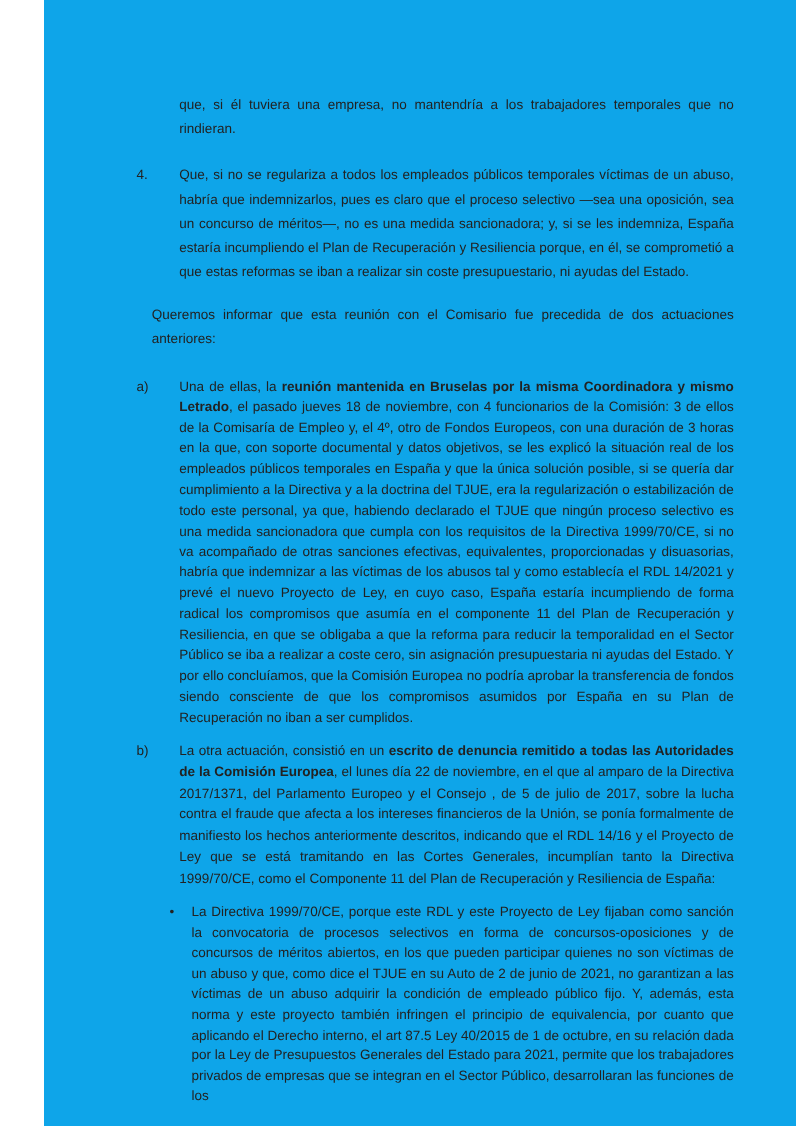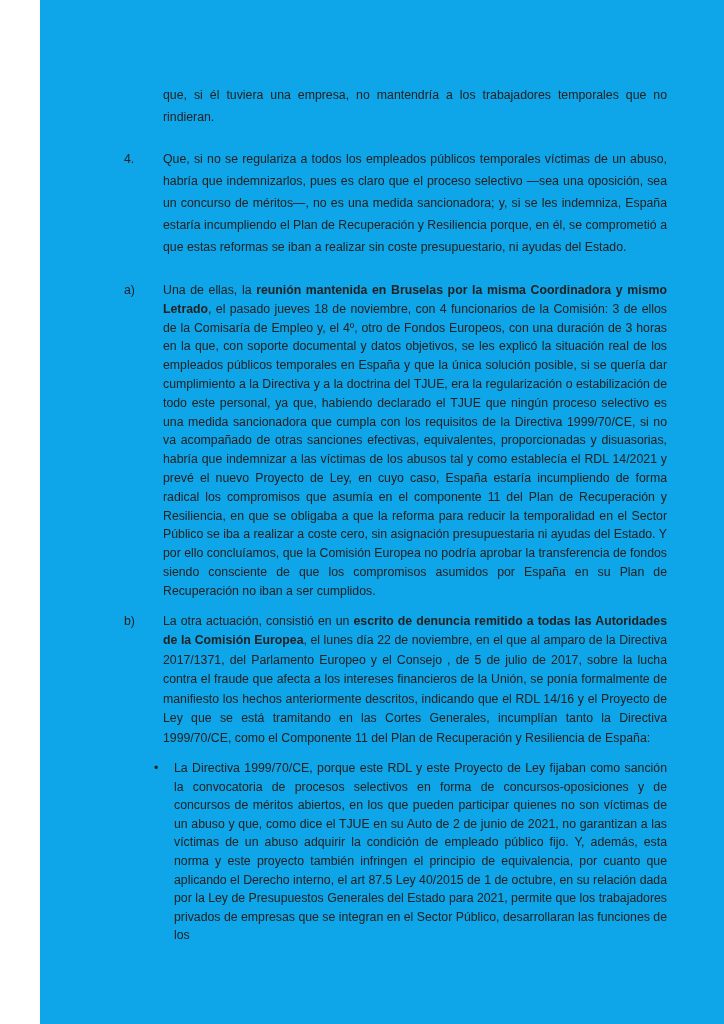--- a/index.html
+++ b/index.html
@@ -42,17 +42,18 @@
   .b { font-weight: 700; }
   .u { text-underline-offset: 2px; }
 </style>
 </head>
 <body>
 
 <div class="page" data-name="document-page" style="background: #0ea5e9; color: rgb(34, 34, 34); margin-left: 40px;">
   <main id="doc" data-name="document-content">
       <p class="para p-cont" data-name="para-continuation"><span data-name="text-run">que, si él tuviera una empresa, no mantendría a los trabajadores temporales que no rindieran.</span></p>
       <p class="para p-num" data-name="item-4"><span class="marker" data-name="list-marker">4.</span><span data-name="text-run">Que, </span><span data-name="text-run" class="u">si no se regulariza a todos los empleados públicos temporales víctimas de un abuso, habría que indemnizarlos,</span><span data-name="text-run"> pues es claro que el proceso selectivo —sea una oposición, sea un concurso de méritos—, no es una medida sancionadora; y, si se les indemniza, España estaría </span><span data-name="text-run" class="u">incumpliendo el Plan de Recuperación y Resiliencia</span><span data-name="text-run"> porque, en él, se comprometió a que estas reformas se iban a realizar sin coste presupuestario, ni ayudas del Estado.</span></p>
+      <p class="para p-plain" data-name="para-queremos"><span data-name="text-run">Queremos informar que esta reunión con el Comisario fue precedida de dos actuaciones anteriores:</span></p>
       <p class="para p-letter" data-name="item-a"><span class="marker" data-name="list-marker">a)</span><span data-name="text-run">Una de ellas, la </span><span data-name="text-run" class="b">reunión mantenida en Bruselas por la misma Coordinadora y mismo Letrado</span><span data-name="text-run">, el pasado jueves 18 de noviembre, con 4 funcionarios de la Comisión: 3 de ellos de la Comisaría de Empleo y, el 4º, otro de Fondos Europeos, con una duración de 3 horas en la que, con soporte documental y datos objetivos, se les explicó la situación real de los empleados públicos temporales en España y que la única solución posible, si se quería dar cumplimiento a la Directiva y a la doctrina del TJUE, era la regularización o estabilización de todo este personal, ya que, habiendo declarado el TJUE que ningún proceso selectivo es una medida sancionadora que cumpla con los requisitos de la Directiva 1999/70/CE, si no va acompañado de otras sanciones efectivas, equivalentes, proporcionadas y disuasorias, habría que indemnizar a las víctimas de los abusos tal y como establecía el RDL 14/2021 y prevé el nuevo Proyecto de Ley, en cuyo caso, España estaría incumpliendo de forma radical los compromisos que asumía en el componente 11 del Plan de Recuperación y Resiliencia, en que se obligaba a que la reforma para reducir la temporalidad en el Sector Público se iba a realizar a coste cero, sin asignación presupuestaria ni ayudas del Estado. Y por ello concluíamos, que la Comisión Europea no podría aprobar la transferencia de fondos siendo consciente de que los compromisos asumidos por España en su Plan de Recuperación no iban a ser cumplidos.</span></p>
       <p class="para p-letter" data-name="item-b"><span class="marker" data-name="list-marker">b)</span><span data-name="text-run">La otra actuación, consistió en un </span><span data-name="text-run" class="b">escrito de denuncia remitido a todas las Autoridades de la Comisión Europea</span><span data-name="text-run">, el lunes día 22 de noviembre, en el que al amparo de la Directiva 2017/1371, del Parlamento Europeo y el Consejo , de 5 de julio de 2017, sobre la lucha contra el fraude que afecta a los intereses financieros de la Unión, se ponía formalmente de manifiesto los hechos anteriormente descritos, indicando que el RDL 14/16 y el Proyecto de Ley que se está tramitando en las Cortes Generales, incumplían tanto la Directiva 1999/70/CE, como el Componente 11 del Plan de Recuperación y Resiliencia de España:</span></p>
       <p class="para p-bullet" data-name="bullet-directiva"><span class="marker" data-name="bullet-icon">•</span><span data-name="text-run" class="u">La Directiva 1999/70/CE,</span><span data-name="text-run"> porque este RDL y este Proyecto de Ley fijaban como sanción la convocatoria de procesos selectivos en forma de concursos-oposiciones y de concursos de méritos abiertos, en los que pueden participar quienes no son víctimas de un abuso y que, como dice el TJUE en su Auto de 2 de junio de 2021, no garantizan a las víctimas de un abuso adquirir la condición de empleado público fijo. Y, además, esta norma y este proyecto también infringen el principio de equivalencia, por cuanto que aplicando el Derecho interno, el art 87.5 Ley 40/2015 de 1 de octubre, en su relación dada por la Ley de Presupuestos Generales del Estado para 2021, permite que los trabajadores privados de empresas que se integran en el Sector Público, desarrollaran las funciones de los</span></p>
     </main>
 </div>
 
 </body></html>

